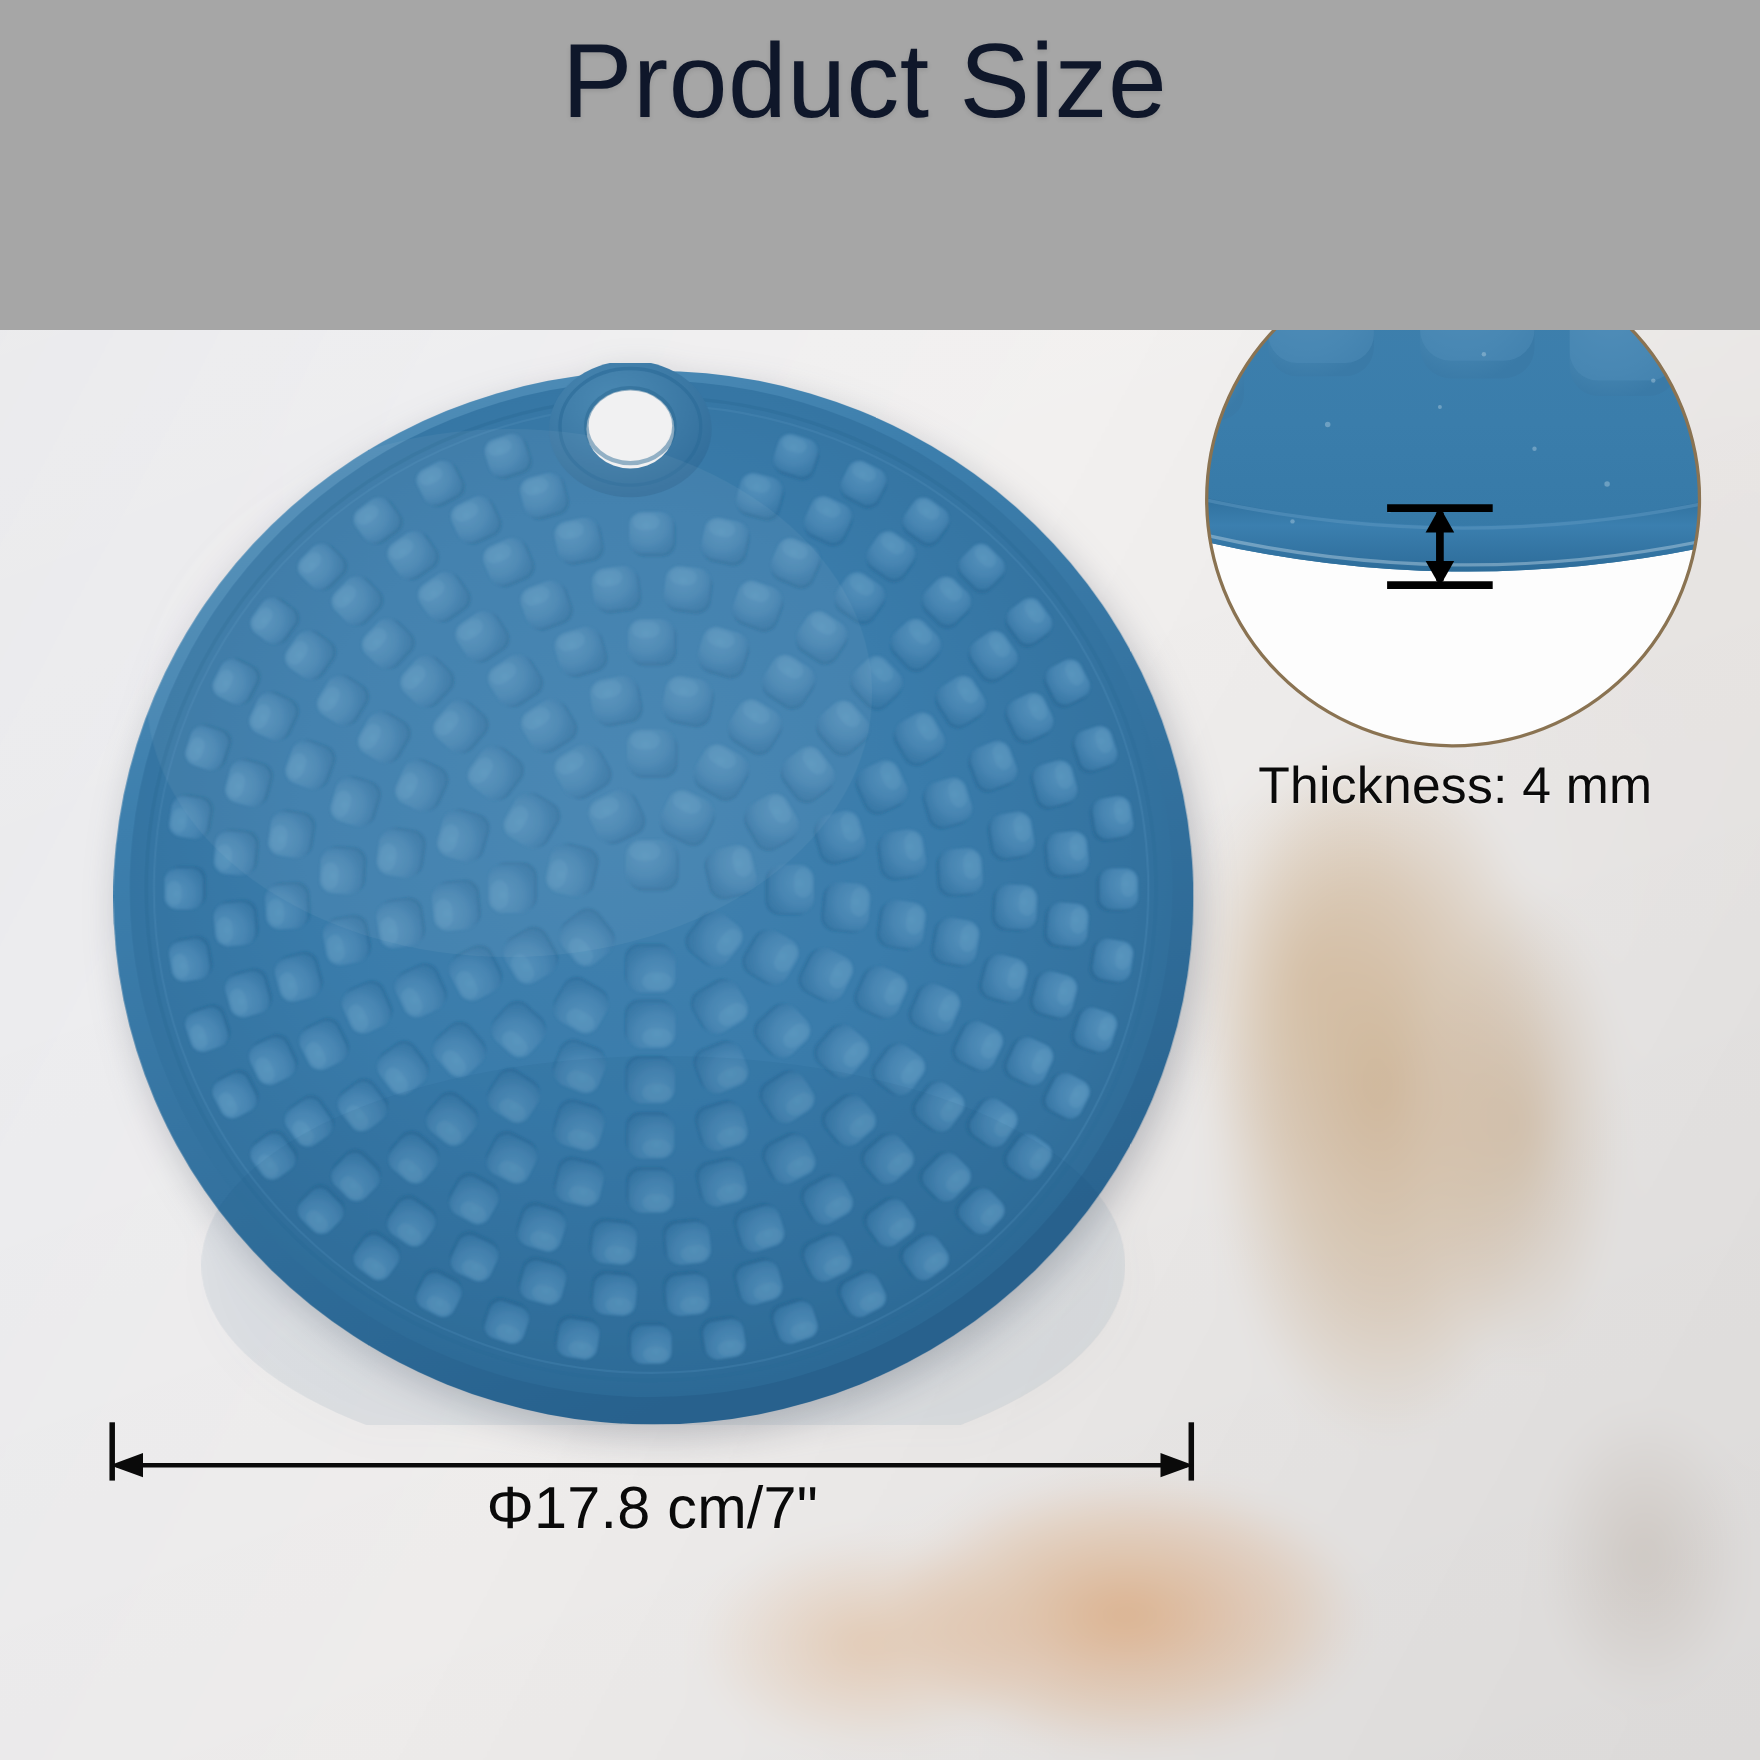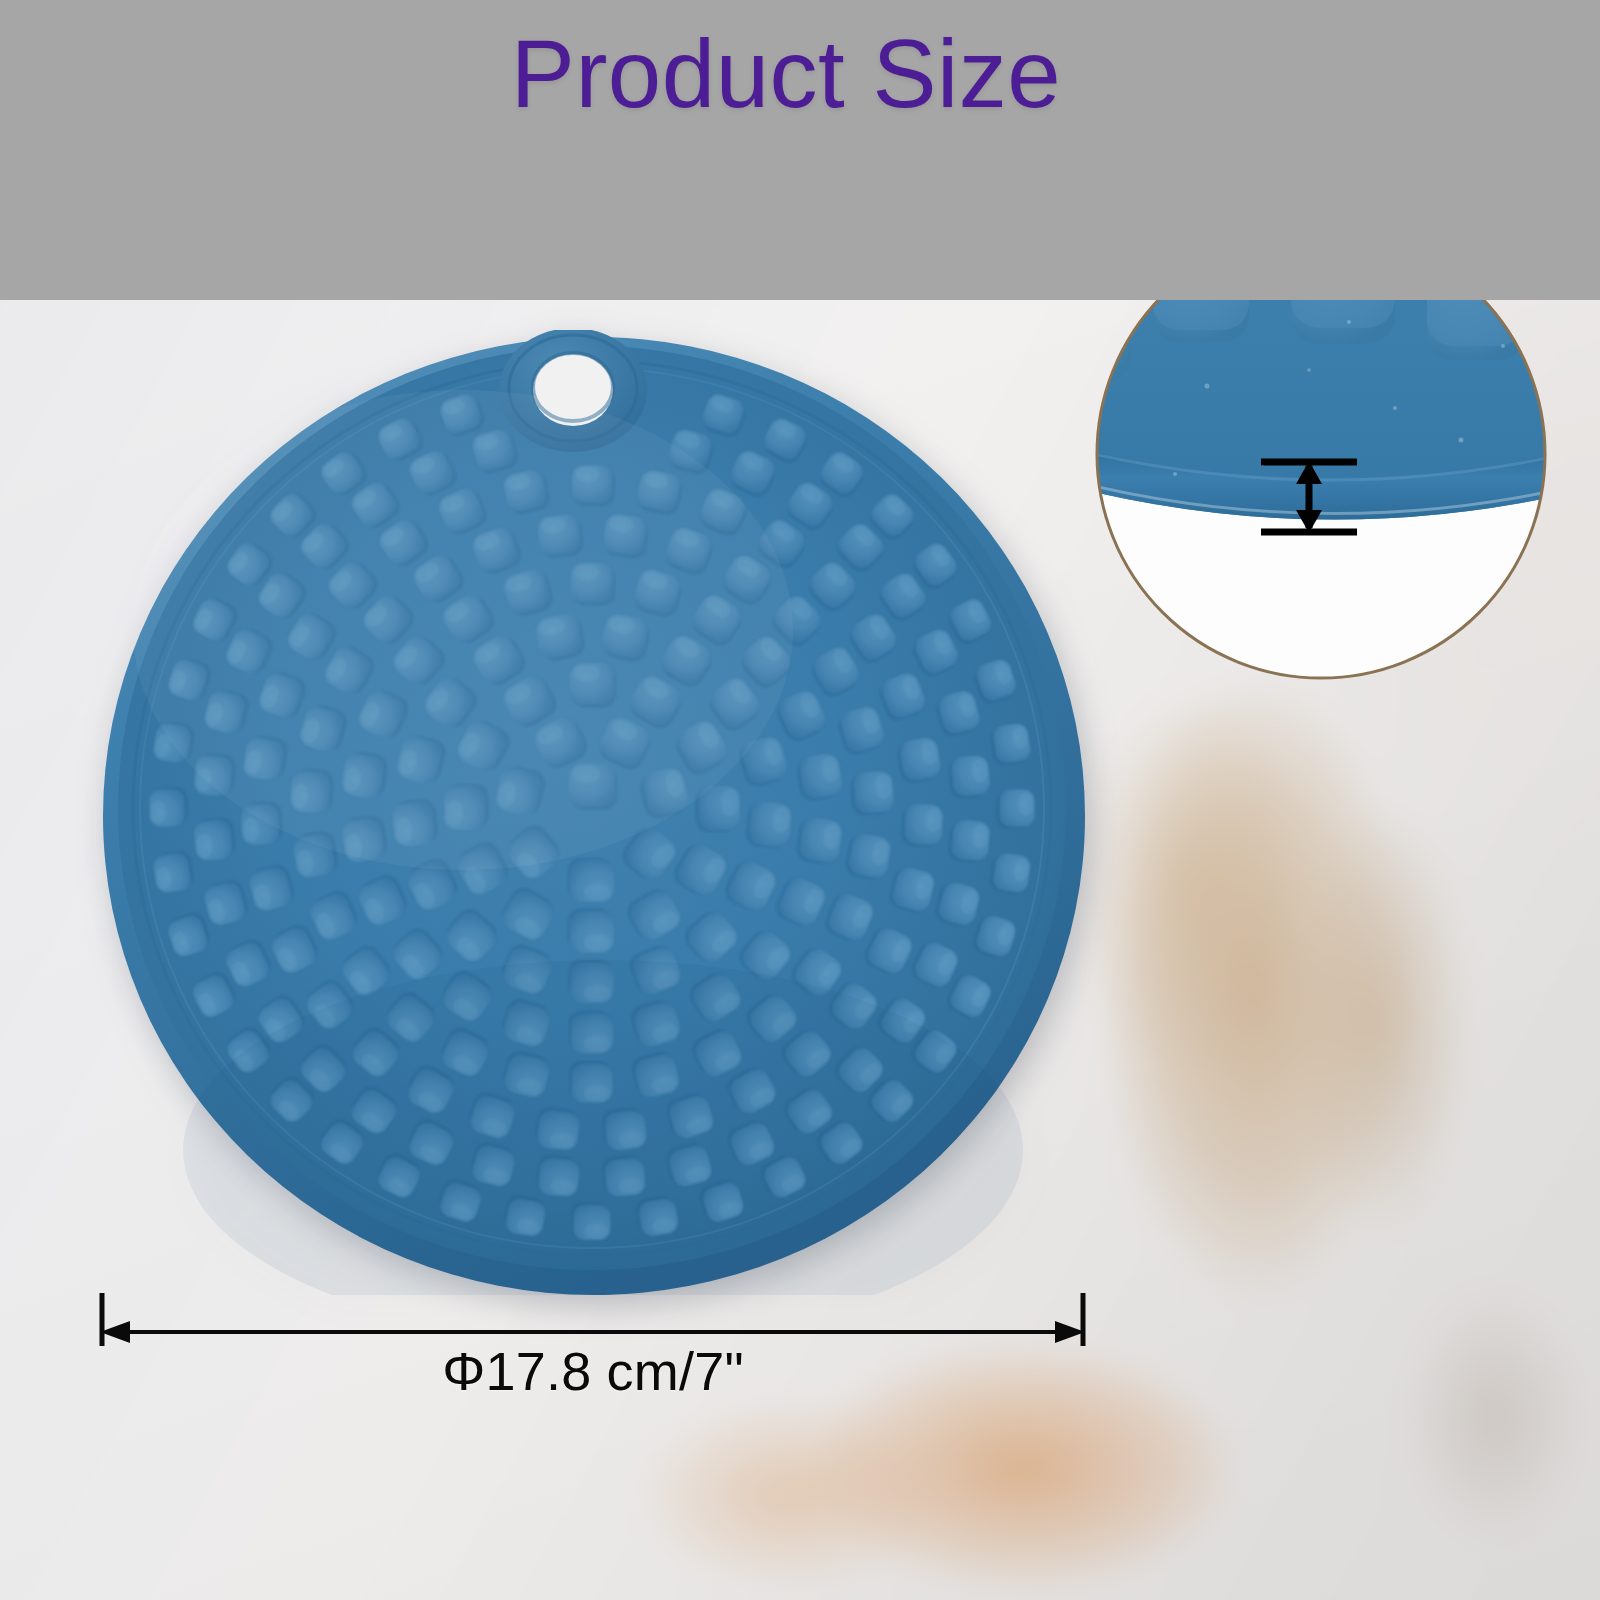--- a/index.html
+++ b/index.html
@@ -29,21 +29,21 @@
     background:linear-gradient(160deg,rgba(255,255,255,.18) 0%,rgba(255,255,255,0) 40%,rgba(0,0,0,.03) 100%);}
 
   
   .banner-top{position:absolute;left:-140px;top:-560px;width:1880px;height:1300px;
     border-radius:50%;background:#a6a6a6;
     box-shadow:0 10px 0 0 #ffffff, 0 16px 26px -4px rgba(255,255,255,.95);}
   .banner-top-wrap{position:absolute;left:0;top:0;width:1600px;height:300px;overflow:hidden;}
   .banner-bot-wrap{position:absolute;left:0;bottom:0;width:1600px;height:260px;overflow:hidden;}
 
   .banner-title{position:absolute;left:0;top:22px;width:1572px;text-align:center;
-    color:#4c1d95;font-size:96px;font-weight:400;letter-spacing:.5px;line-height:1.08;
+    color:#0f172a;font-size:96px;font-weight:400;letter-spacing:.5px;line-height:1.08;
     text-shadow:0 2px 5px rgba(0,0,0,.10);}
 
   
   #trivet{position:absolute;left:103px;top:330px;width:982px;height:965px;}
   .trivet-svg{position:absolute;inset:0;width:100%;height:100%;
     filter:drop-shadow(6px 12px 16px rgba(60,70,85,.28));}
 
   
   .callout{position:absolute;left:1095px;top:228px;width:452px;height:452px;}
   .callout-svg{position:absolute;inset:0;width:100%;height:100%;}
@@ -741,20 +741,21 @@
       <g stroke="#000" stroke-width="7" fill="none">
         <line x1="166" y1="234" x2="262" y2="234"></line>
         <line x1="166" y1="304" x2="262" y2="304"></line>
         <line x1="214" y1="238" x2="214" y2="300"></line>
       </g>
       <polygon points="214,233 201,256 227,256" fill="#000"></polygon>
       <polygon points="214,305 201,282 227,282" fill="#000"></polygon>
     </svg>
   </div>
 
+  <div class="thickness-label">Thickness: 4 mm</div>
 
   <div class="dim">
     <svg class="dim-svg" viewBox="0 0 1040 70">
       <g stroke="#0a0a0a" stroke-width="5">
         <line x1="22" y1="13" x2="22" y2="66"></line>
         <line x1="1003" y1="13" x2="1003" y2="66"></line>
         <line x1="26" y1="52" x2="999" y2="52" stroke-width="4"></line>
       </g>
       <polygon points="20,52 50,41 50,63" fill="#0a0a0a"></polygon>
       <polygon points="1005,52 975,41 975,63" fill="#0a0a0a"></polygon>

